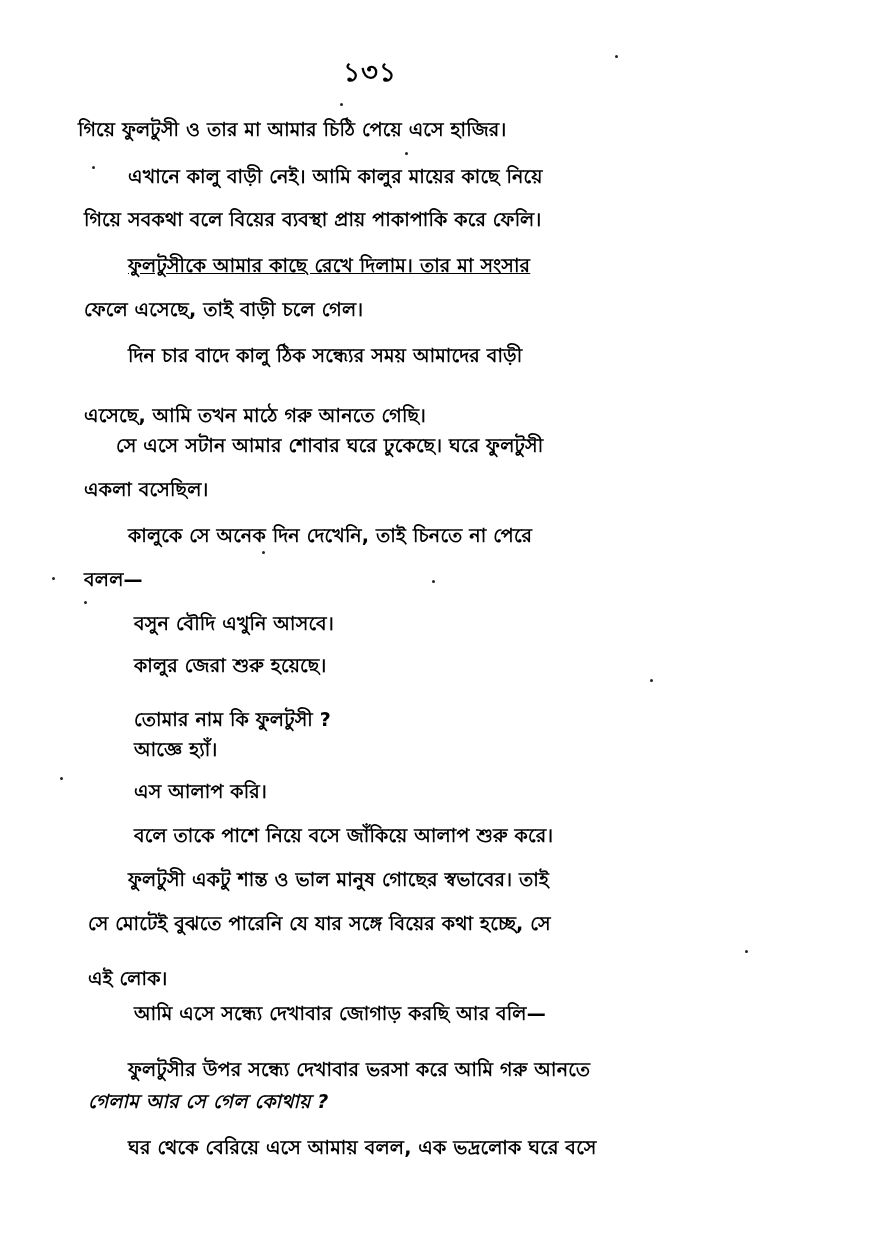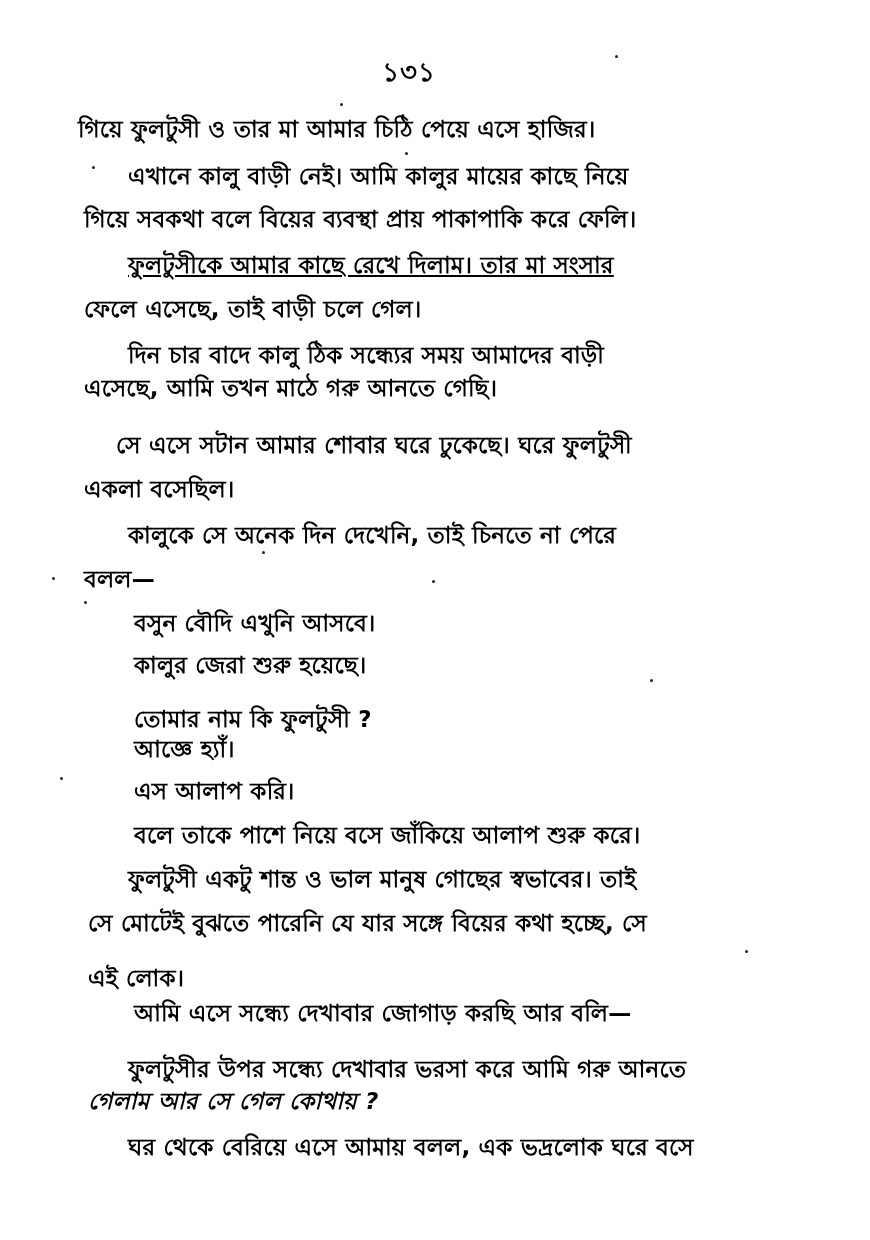--- a/index.html
+++ b/index.html
@@ -25,25 +25,24 @@
     }
     .page-number {
       position: absolute;
       top: 52px;
       left: 0;
       width: 740px;
       text-align: center;
       font-size: 26px;
       font-weight: bold;
       letter-spacing: 1px;
-      margin-left: 39px;
     }
     .line {
       position: absolute;
-      font-size: 23px;
+      font-size: 19px;
       font-weight: bold;
       white-space: nowrap;
       line-height: 34px;
       letter-spacing: 0.2px;
     }
     .speck {
       position: absolute;
       width: 3px;
       height: 3px;
       background: #222;
@@ -55,21 +54,21 @@
 
 <div class="page">
   <div class="page-number">১৩১</div>
 
   <div class="line" style="left:78px; top:112px;">গিয়ে ফুলটুসী ও তার মা আমার চিঠি পেয়ে এসে হাজির।</div>
   <div class="line" style="left:128px; top:159px;">এখানে কালু বাড়ী নেই।  আমি কালুর মায়ের কাছে নিয়ে</div>
   <div class="line" style="left:84px; top:202px;">গিয়ে সবকথা বলে বিয়ের ব্যবস্থা প্রায় পাকাপাকি করে ফেলি।</div>
   <div class="line" style="left:128px; top:248px;text-decoration:underline;">ফুলটুসীকে আমার কাছে রেখে দিলাম।  তার মা সংসার</div>
   <div class="line" style="left:84px; top:292px;">ফেলে এসেছে, তাই বাড়ী চলে গেল।</div>
   <div class="line" style="left:128px; top:338px;">দিন চার বাদে কালু ঠিক সন্ধ্যের সময় আমাদের বাড়ী</div>
-  <div class="line" style="left:84px; top:371px;">এসেছে, আমি তখন মাঠে গরু আনতে গেছি।</div>
+  <div class="line" style="left:84px; top:398px;">এসেছে, আমি তখন মাঠে গরু আনতে গেছি।</div>
   <div class="line" style="left:116px; top:428px;">সে এসে সটান আমার শোবার ঘরে ঢুকেছে।  ঘরে ফুলটুসী</div>
   <div class="line" style="left:84px; top:472px;">একলা বসেছিল।</div>
   <div class="line" style="left:128px; top:518px;">কালুকে সে অনেক দিন দেখেনি, তাই চিনতে না পেরে</div>
   <div class="line" style="left:84px; top:562px;">বলল—</div>
   <div class="line" style="left:134px; top:606px;">বসুন বৌদি এখুনি আসবে।</div>
   <div class="line" style="left:134px; top:648px;">কালুর জেরা শুরু হয়েছে।</div>
   <div class="line" style="left:134px; top:690px;margin-top:12px;">তোমার নাম কি ফুলটুসী ?</div>
   <div class="line" style="left:134px; top:732px;">আজ্ঞে হ্যাঁ।</div>
   <div class="line" style="left:134px; top:774px;">এস আলাপ করি।</div>
   <div class="line" style="left:134px; top:818px;">বলে তাকে পাশে নিয়ে বসে জাঁকিয়ে আলাপ শুরু করে।</div>

